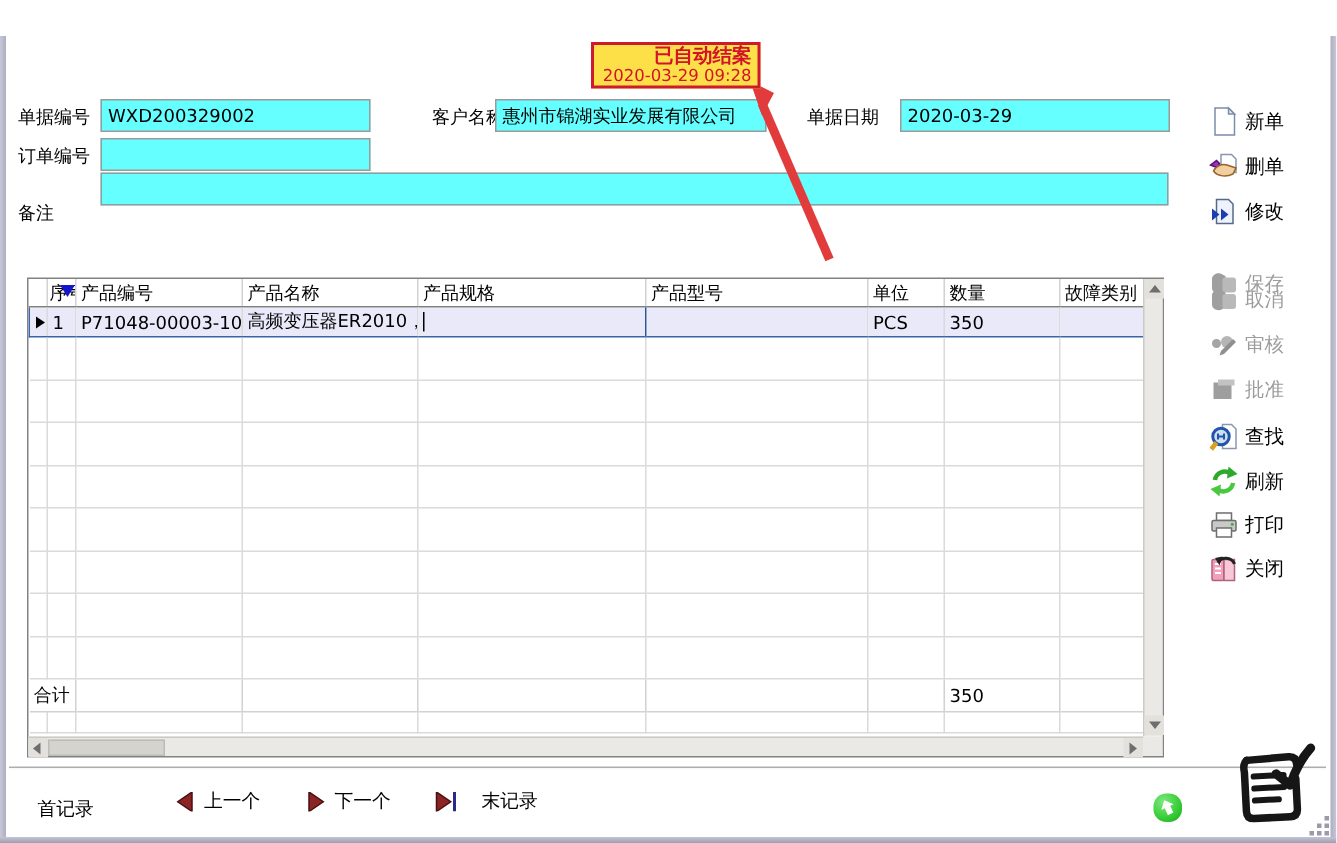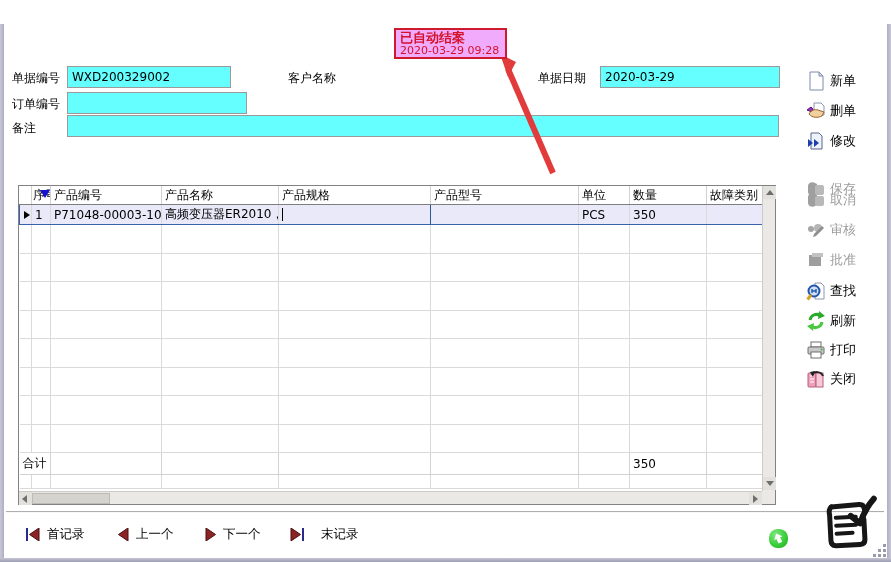--- a/index.html
+++ b/index.html
@@ -26,21 +26,21 @@
   #btn-close{left:865px;width:21px;border:1px solid #9a392a;
     background:linear-gradient(180deg,#f6b3a6,#e26a50 45%,#cc4530 55%,#dd7258);}
   #btn-min::after{content:"";position:absolute;left:4px;bottom:3px;width:8px;height:3px;background:#3a3a52;}
   #btn-max::after{content:"";position:absolute;left:4px;top:4px;width:9px;height:8px;
     border:1px solid #3a3a52;border-top-width:3px;}
   #btn-close::before,#btn-close::after{content:"";position:absolute;left:9px;top:3px;width:2px;height:12px;
     background:#fff;}
   #btn-close::before{transform:rotate(45deg);} #btn-close::after{transform:rotate(-45deg);}
   
   #stamp{position:absolute;left:394px;top:28px;width:113px;height:31px;border:2px solid #cf1a2e;
-    background:#f0abfc;z-index:40;text-align:left;padding:1px 4px;box-sizing:border-box;}
+    background:#fde047;z-index:40;text-align:right;padding:1px 4px;box-sizing:border-box;}
   #stamp-line1{font-size:13px;font-weight:bold;color:#d4122a;line-height:14px;}
   #stamp-line2{font-size:11px;color:#d4122a;line-height:12px;white-space:nowrap;}
   #stamp-arrow{position:absolute;left:480px;top:50px;width:90px;height:132px;z-index:39;}
   
   .lbl{position:absolute;font-size:12px;color:#000;white-space:nowrap;z-index:5;font-family:Liberation Mono, monospace;}
   .fld{position:absolute;background:#66ffff;border:1px solid #9a9a9a;box-sizing:border-box;height:22px;
     font-size:12px;line-height:20px;padding:0 4px;overflow:hidden;white-space:nowrap;z-index:5;}
   #quote-btn{position:absolute;left:666px;top:149px;width:80px;height:25px;
     background:linear-gradient(180deg,#e4e4e4,#cecece);border:1px solid #b8b8b8;color:#929292;
     font-size:13px;text-align:center;line-height:24px;z-index:5;}
@@ -101,27 +101,28 @@
   <div id="stamp">
     <div id="stamp-line1">已自动结案</div>
     <div id="stamp-line2">2020-03-29 09:28</div>
   </div>
   <svg id="stamp-arrow" viewBox="0 0 90 132">
     <line x1="73" y1="123" x2="28" y2="19" stroke="#e23b3b" stroke-width="6"></line>
     <polygon points="20,4 36,12 28,27" fill="#e23b3b"></polygon>
   </svg>
 
   <div class="lbl" style="left:12px;top:70px;">单据编号</div>
-  <div class="fld" style="left:67px;top:66px;width:164px;">WXD200329002</div>
+  <div class="fld" style="left:67px;top:66px;width:180px;">WXD200329002</div>
   <div class="lbl" style="left:288px;top:70px;">客户名称</div>
+  <div class="fld" style="left:330px;top:66px;width:181px;">惠州市锦湖实业发展有限公司</div>
   <div class="lbl" style="left:538px;top:70px;">单据日期</div>
   <div class="fld" style="left:600px;top:66px;width:180px;">2020-03-29</div>
   <div class="lbl" style="left:12px;top:96px;">订单编号</div>
   <div class="fld" style="left:67px;top:92px;width:180px;"></div>
-  <div class="lbl" style="left:12px;top:120px;text-align:right;">备注</div>
+  <div class="lbl" style="left:12px;top:134px;text-align:right;">备注</div>
   <div class="fld" style="left:67px;top:115px;width:712px;"></div>
 
   <div id="grid">
     <div id="grid-clip">
       <table>
         <colgroup>
           <col style="width:12px">
             <col style="width:19px">
             <col style="width:111px">
             <col style="width:117px">
@@ -375,21 +376,21 @@
       <rect x="10" y="4" width="7" height="14" fill="#f8c8d8" stroke="#b06080"></rect>
       <path d="M4 7 h4 M4 10 h4 M4 13 h4" stroke="#ffffff" stroke-width="1.2"></path>
       <path d="M17 7 c-2 -5 -9 -5 -11 -1" stroke="#222222" stroke-width="2" fill="none"></path>
       <polygon points="4,3 9,2 7,8" fill="#222222"></polygon>
     </svg>
       <span>关闭</span>
   </div>
 
   <div id="sep1"></div>
   <div id="sep2"></div>
-  <div class="nav" style="left:25px;">
+  <div class="nav" style="left:25px;flex-direction:column;">
     <svg width="16" height="13" viewBox="0 0 16 13">
       <rect x="1" y="0" width="2" height="13" fill="#2a2a8c"></rect>
         <polygon points="14,0 14,13 4.5,6.5" fill="#8b2424" stroke="#4a0f0f"></polygon>
     </svg>
       <span>首记录</span>
   </div>
   <div class="nav" style="left:117px;">
     <svg width="13" height="13" viewBox="0 0 13 13">
       <polygon points="11,0 11,13 1.5,6.5" fill="#8b2424" stroke="#4a0f0f"></polygon>
     </svg>

